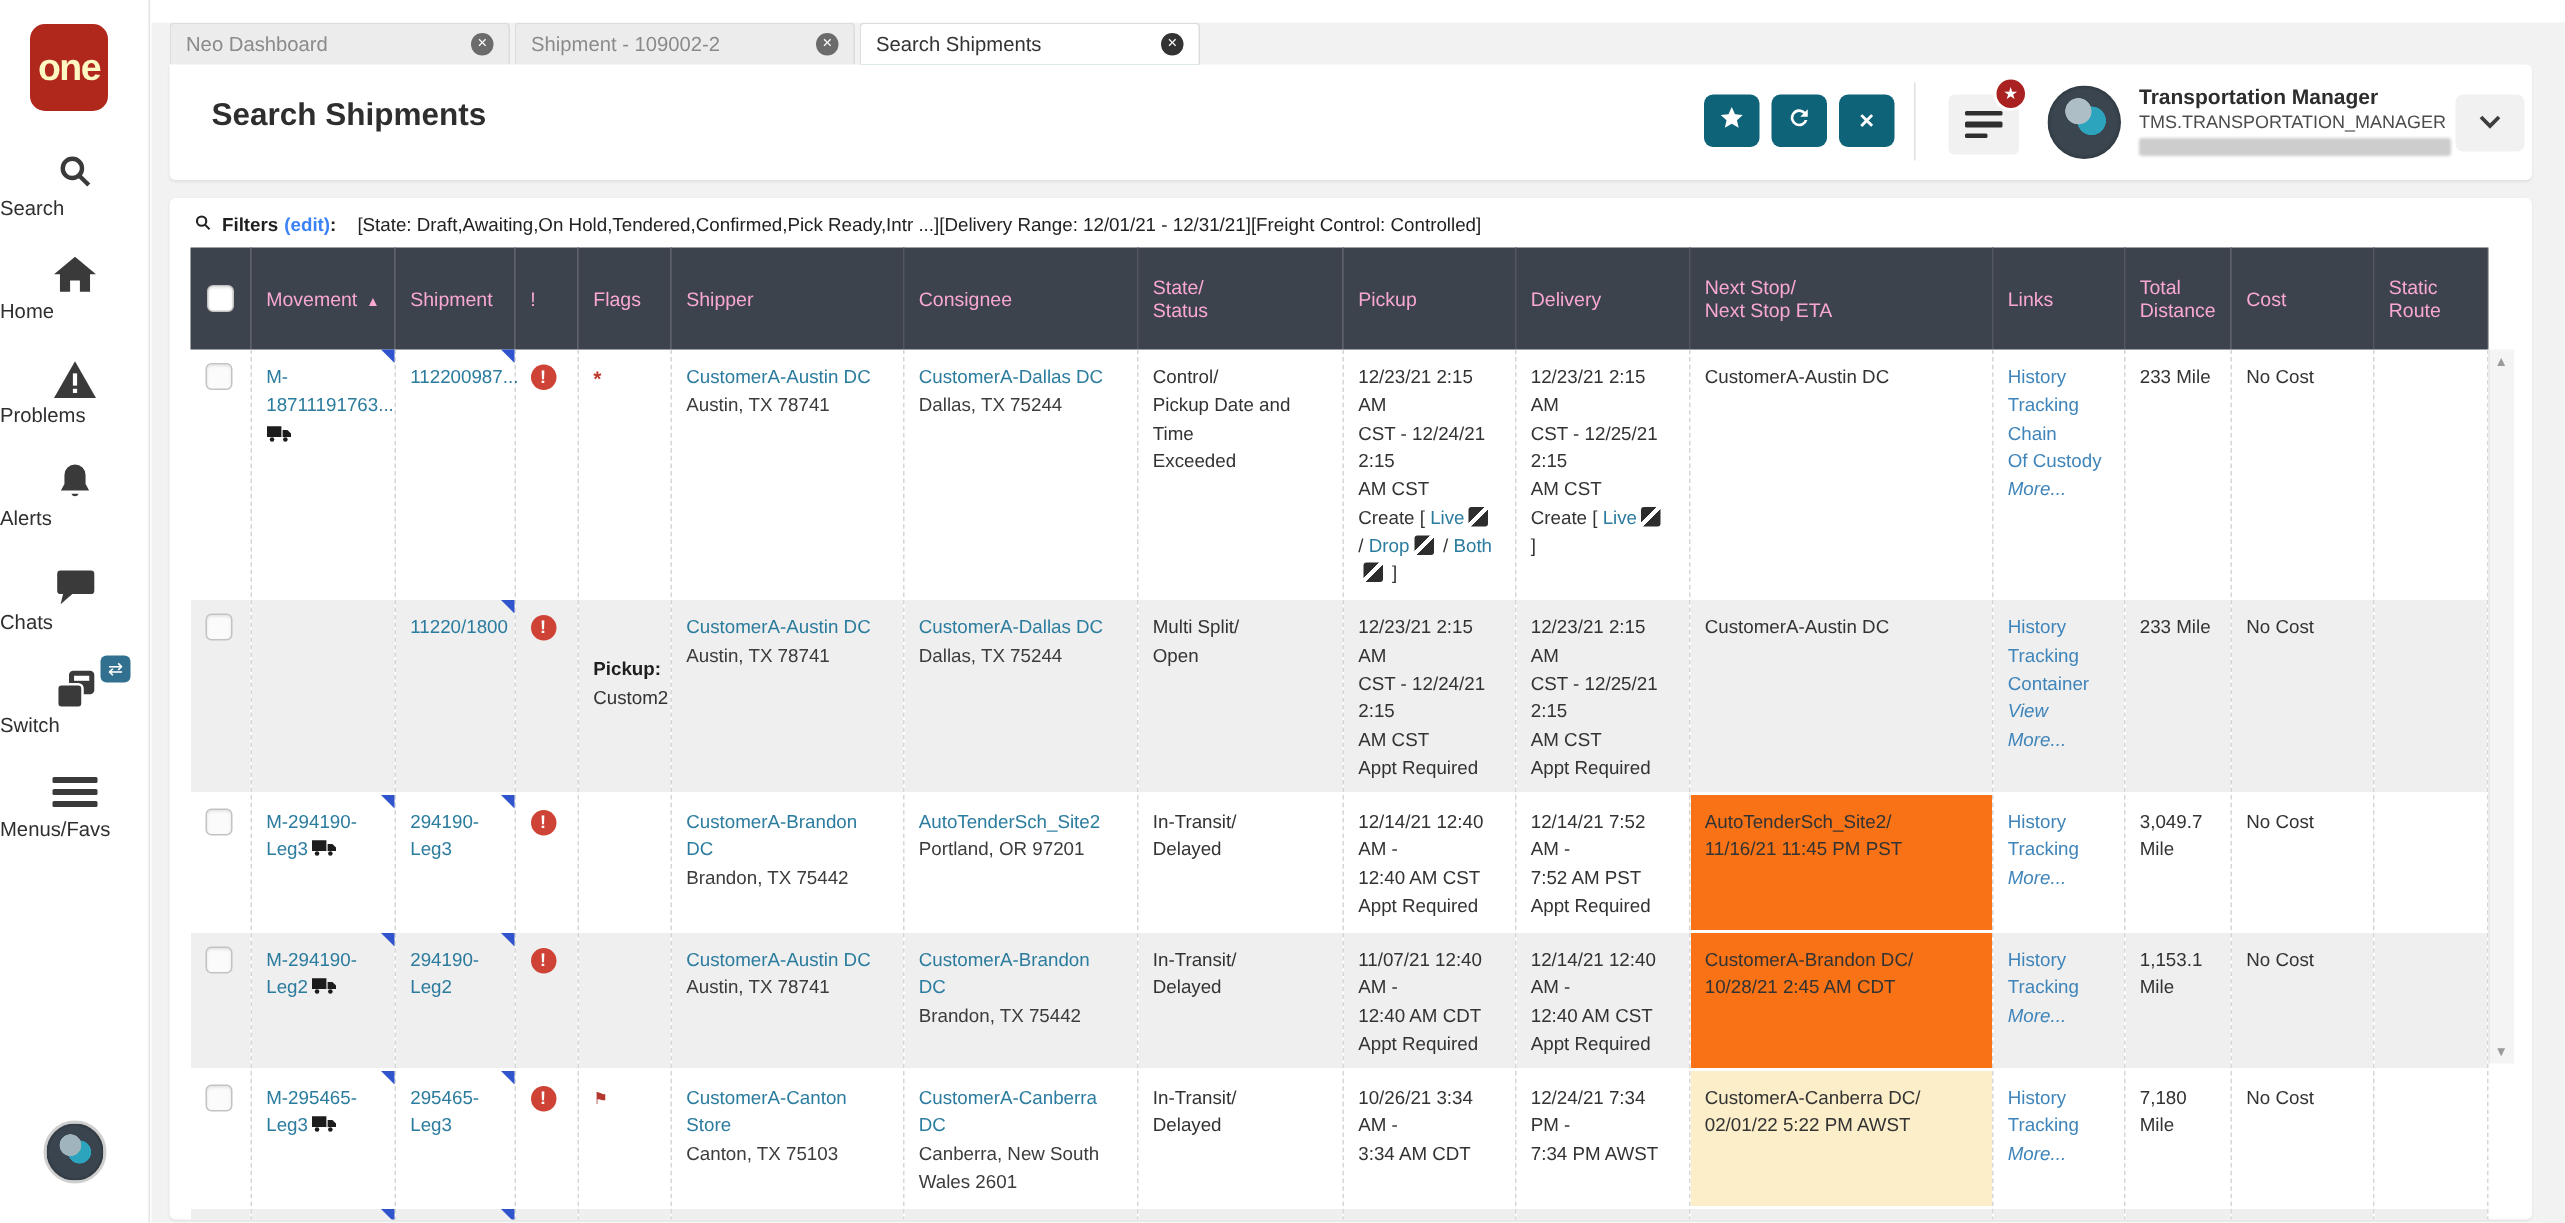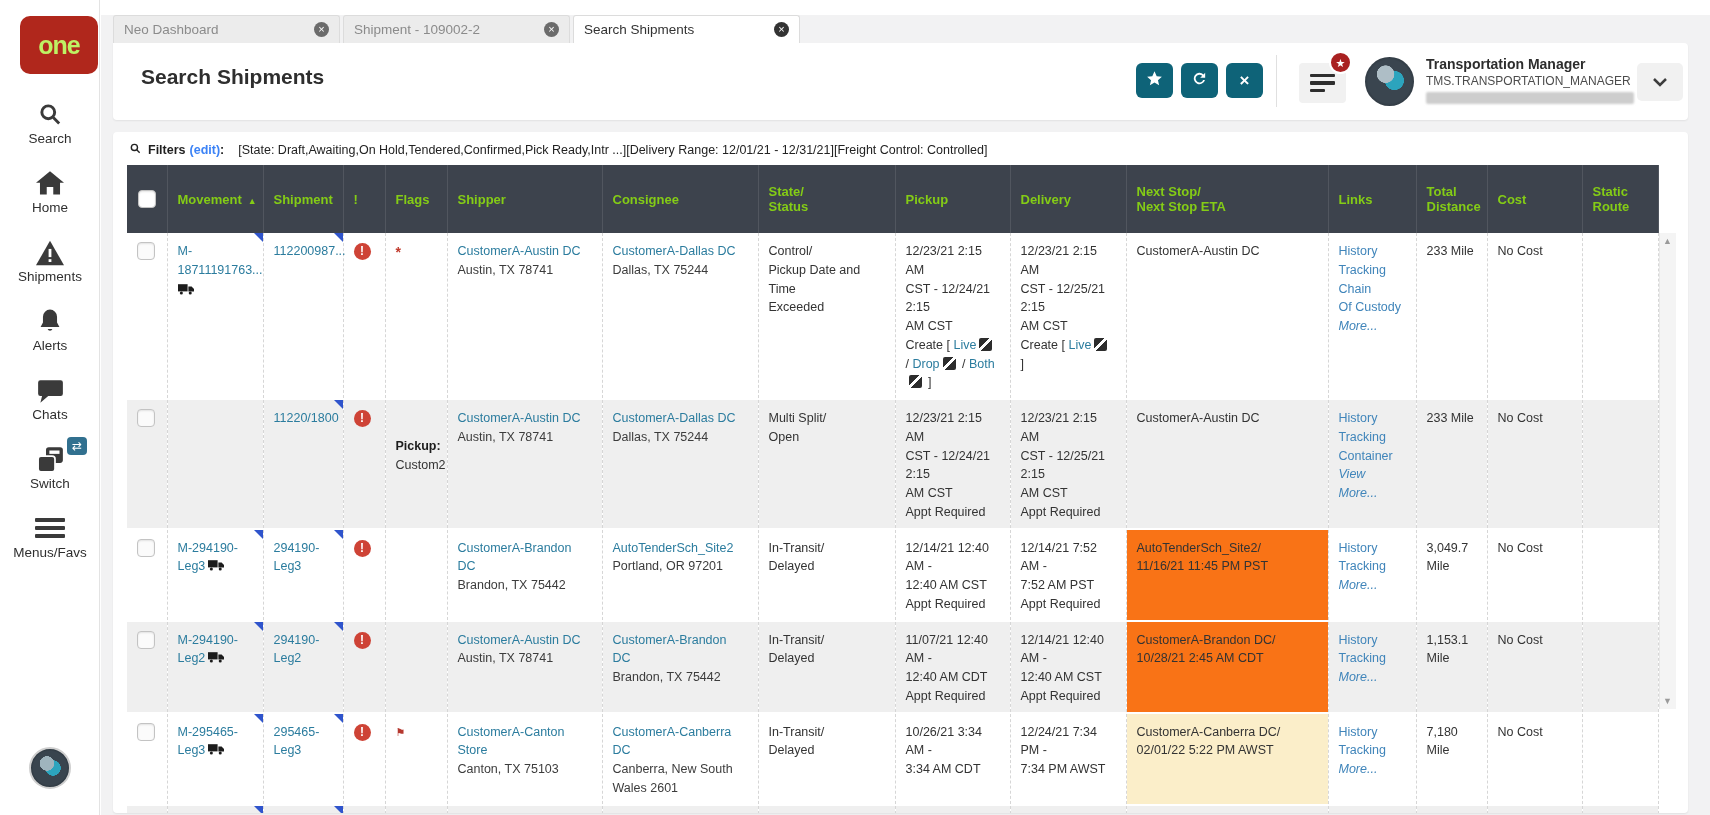--- a/index.html
+++ b/index.html
@@ -2,25 +2,25 @@
 <html><head>
 <meta charset="utf-8">
 <style>
   html,body{margin:0;padding:0;width:1710px;height:815px;overflow:hidden;
     font-family:"Liberation Sans","DejaVu Sans",sans-serif;background:#fff;color:#333}
   *{box-sizing:border-box}
 
   
   .sidebar{position:absolute;left:0;top:0;width:100px;height:815px;background:#fff;
     border-right:1px solid #e3e3e3;z-index:10}
-  .logo{position:absolute;left:20px;top:16px;width:78px;height:58px;background:#b0271c;
-    border-radius:10px;color:#bef264;display:flex;align-items:center;justify-content:center;
+  .logo{position:absolute;left:20px;top:16px;width:52px;height:58px;background:#b0271c;
+    border-radius:10px;color:#fef9c3;display:flex;align-items:center;justify-content:center;
     font-size:25px;font-weight:bold;letter-spacing:-1px}
   .side-items{position:absolute;top:98px;left:0;width:100px;display:flex;flex-direction:column;align-items:center}
-  .side-item{width:100px;text-align:center;margin-bottom:21px;position:relative;cursor:pointer}
+  .side-item{width:100px;margin-bottom:21px;position:relative;cursor:pointer}
   .side-item .ic{height:30px;display:flex;align-items:flex-end;justify-content:center}
   .side-item svg{fill:#3a3a3a}
   .side-item .lbl{font-size:13.5px;color:#2f2f2f;margin-top:3px}
   .menu-bars div{width:30px;height:4px;background:#3a3a3a;margin:4px auto;border-radius:1px}
   .switch-badge{position:absolute;right:13px;top:-6px;background:#31708f;color:#fff;
     border-radius:4px;font-size:12px;padding:1px 5px;line-height:16px}
   .side-avatar{position:absolute;left:29px;bottom:26px;width:42px;height:42px;border-radius:50%;
     border:2px solid #cfcfcf;
     background:radial-gradient(circle at 42% 38%,#9fb4bd 0 22%,transparent 23%),
                radial-gradient(circle at 58% 50%,#2ca4bd 0 26%,transparent 27%),
@@ -74,22 +74,22 @@
     border-radius:4px;box-shadow:0 1px 2px rgba(0,0,0,.07);overflow:hidden}
   .filter-bar{display:flex;align-items:center;padding:10px 16px 7px 16px;font-size:12.5px;color:#1f1f1f}
   .filter-bar svg{fill:#222;margin-right:6px}
   .f-label{font-weight:bold}
   .f-edit{color:#3b82f6;font-weight:bold;margin-left:4px;text-decoration:none}
   .f-colon{font-weight:bold}
   .f-text{margin-left:14px;color:#222}
 
   .table-zone{display:flex;padding-left:14px}
   table{border-collapse:collapse;table-layout:fixed;width:1530px}
-  th{background:#3d434d;color:#84cc16;font-size:13px;text-align:left;vertical-align:middle;
-    padding:6px 10px;border-right:1px solid #51565f;font-weight:bold}
+  th{background:#3d434d;color:#f9a8d4;font-size:13px;text-align:left;vertical-align:middle;
+    padding:6px 10px;border-right:1px solid #51565f;font-weight:normal}
   th .sort{font-size:9px;margin-left:6px}
   thead tr{height:68px}
   td{vertical-align:top;padding:9px 10px 6px 10px;font-size:12.5px;color:#333;position:relative;
     border-right:1px dashed #d6d6d6;border-bottom:2px solid #fff;line-height:1.5}
   tbody tr:nth-child(even){background:#efefef}
   tbody tr:nth-child(1) td{height:104px}
   tbody tr:nth-child(2) td{height:88px}
   tbody tr:nth-child(3) td{height:66px}
   tbody tr:nth-child(4) td{height:66px}
   tbody tr:nth-child(5) td{height:66px}
@@ -148,21 +148,21 @@
       <div class="lbl">Home</div>
     </div>
     <div class="side-item">
       <span class="ic">
         <svg width="28" height="26" viewBox="0 0 24 21">
             <path d="M12 0l12 21H0z"></path>
             <rect x="10.8" y="7" width="2.4" height="7" fill="#fff"></rect>
             <rect x="10.8" y="15.8" width="2.4" height="2.4" fill="#fff"></rect>
           </svg>
       </span>
-      <div class="lbl">Shipments</div>
+      <div class="lbl">Problems</div>
     </div>
     <div class="side-item">
       <span class="ic">
         <svg width="26" height="27" viewBox="0 0 24 24">
             <path d="M12 1a6.5 6.5 0 0 0-6.5 6.5V13l-2.2 4h17.4l-2.2-4V7.5A6.5 6.5 0 0 0 12 1z"></path>
             <path d="M9.8 19a2.3 2.3 0 0 0 4.4 0z"></path>
           </svg>
       </span>
       <div class="lbl">Alerts</div>
     </div>

